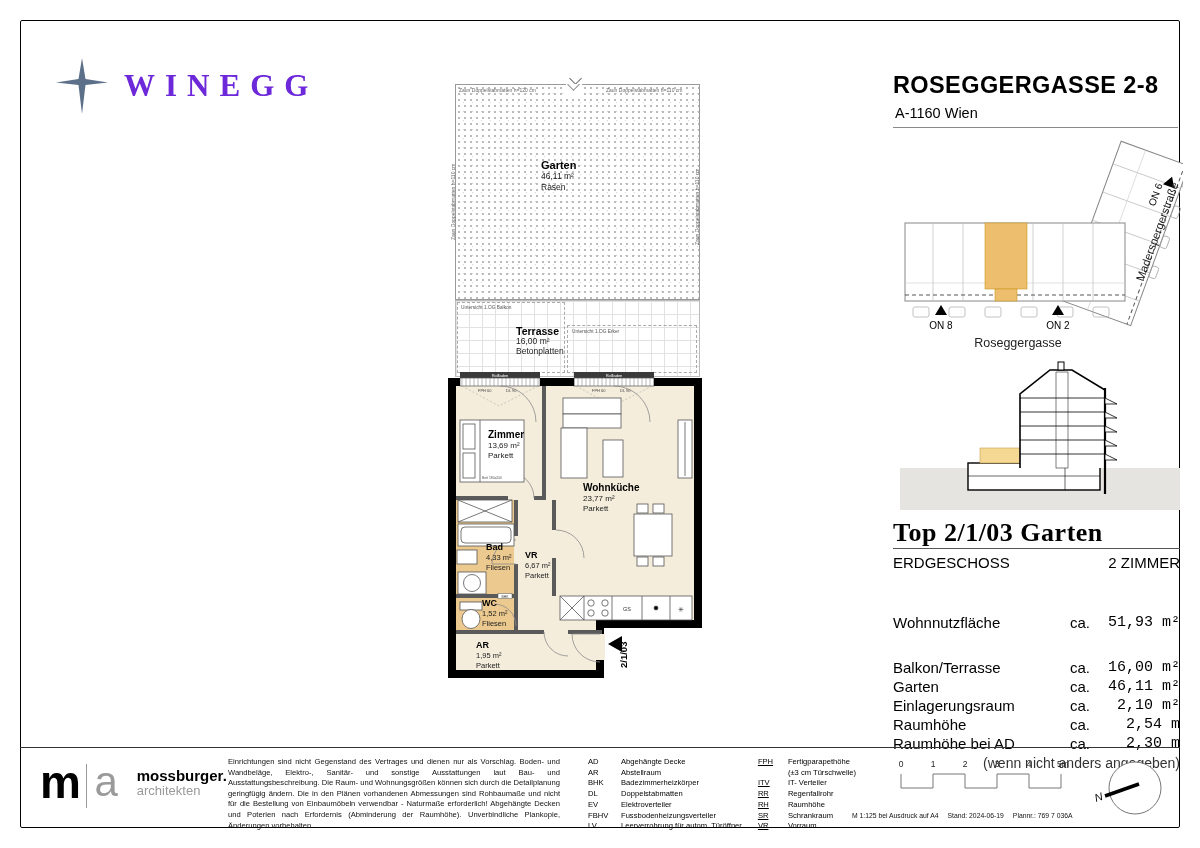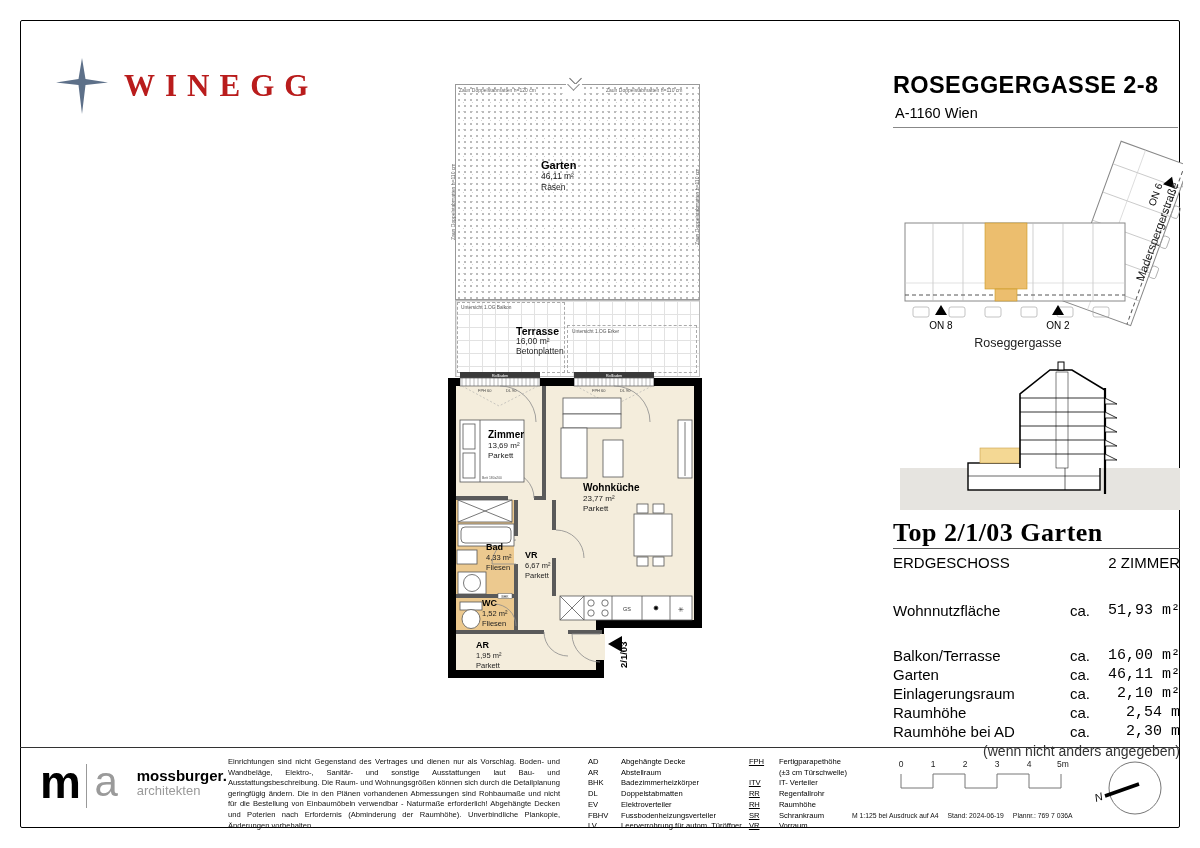--- a/index.html
+++ b/index.html
@@ -8,21 +8,21 @@
     position:relative; width:1200px; height:848px; background:#fff;
     font-family:"Liberation Sans", sans-serif; color:#000; overflow:hidden;
     margin:0 auto;
   }
   .abs { position:absolute; }
   .frame { left:20px; top:20px; width:1160px; height:808px; border:1.2px solid #000; border-radius:2px; }
   .footer-sep { left:20px; top:747px; width:1160px; border-top:1px solid #333; }
 
   
   .brand { left:56px; top:58px; display:flex; align-items:center; gap:16px; }
-  .brand-text { font-family:"Liberation Serif", serif; font-size:31px; font-weight:600; letter-spacing:10px; color:#b91c1c; }
+  .brand-text { font-family:"Liberation Serif", serif; font-size:31px; font-weight:600; letter-spacing:10px; color:#6d28d9; }
 
   
   .access { left:455px; top:40px; width:245px; text-align:center; font-size:13px; line-height:16px; color:#222; }
   .chev { left:571px; top:74px; width:9px; height:9px; border-right:1.2px solid #666; border-bottom:1.2px solid #666; transform:rotate(45deg); }
 
   
   .garden { left:455px; top:84px; width:245px; height:216px; border:1px solid #999; background:#fff;
     background-image: radial-gradient(circle, #b9b9b9 0.7px, transparent 0.9px), radial-gradient(circle, #d4d4d4 0.6px, transparent 0.8px);
     background-size: 6px 6px, 9px 9px; background-position: 0 0, 3px 4px; }
   .gate { left:566px; top:84px; width:16px; height:11px; background:#fff; overflow:hidden; }
@@ -65,40 +65,40 @@
   
   .proj-title { left:893px; top:72px; font-size:23.5px; font-weight:bold; letter-spacing:0.4px; }
   .proj-city { left:895px; top:105px; font-size:14.5px; }
   .proj-rule { left:893px; top:127px; width:285px; border-top:1px solid #888; }
   .siteplan { left:893px; top:133px; }
   .section { left:900px; top:360px; }
 
   .unit-block { left:893px; top:518px; width:287px; }
   .unit-title { font-family:"Liberation Serif", serif; font-size:26px; font-weight:bold; letter-spacing:0.5px; padding-bottom:0; border-bottom:1.2px solid #555; }
   .unit-meta { display:flex; justify-content:space-between; font-size:15px; margin-top:5px; }
-  .spec-rows { margin-top:30px; }
+  .spec-rows { margin-top:42px; }
   .spec-row { display:flex; font-size:15px; line-height:19px; }
   .spec-row .lbl { flex:1; }
   .spec-row .ca { width:32px; }
   .spec-row .val { width:78px; text-align:right;font-family:Liberation Mono, monospace; }
   .spec-gap { height:26px; }
   .unit-note { font-size:14px; color:#333; text-align:right; margin-top:2px; }
 
   
   .ma-logo { left:40px; top:762px; display:flex; align-items:flex-start; gap:7px; }
   .ma-m { font-size:46px; font-weight:900; line-height:40px; letter-spacing:-2px; }
   .ma-bar { width:1.5px; height:44px; background:#999; margin-top:2px; }
   .ma-a { font-size:42px; font-weight:300; line-height:40px; color:#9a9a9a; }
   .ma-name { margin-left:12px; margin-top:6px; line-height:15px; }
   .ma-name .n1 { font-weight:bold; font-size:15px; }
   .ma-name .n2 { font-size:13px; color:#9a9a9a; }
 
   .disclaimer { left:228px; top:757px; width:332px; font-size:7.6px; line-height:10.6px; color:#111; text-align:justify; }
 
-  .legend { left:588px; top:757px; display:flex; gap:7px; font-size:7.6px; line-height:10.7px; }
+  .legend { left:588px; top:757px; display:flex; gap:16px; font-size:7.6px; line-height:10.7px; }
   .leg-col { white-space:nowrap; }
   .leg-row { display:flex; }
   .leg-abbr { width:33px; }
   .leg-col2 .leg-abbr { width:30px;text-decoration:underline; }
 
   .scalebar { left:893px; top:756px; }
   .north { left:1093px; top:756px; }
   .print-info { left:852px; top:812px; width:228px; display:flex; gap:9px; font-size:6.8px; color:#111; white-space:nowrap; }
 
   svg text { font-family:"Liberation Sans", sans-serif; }

